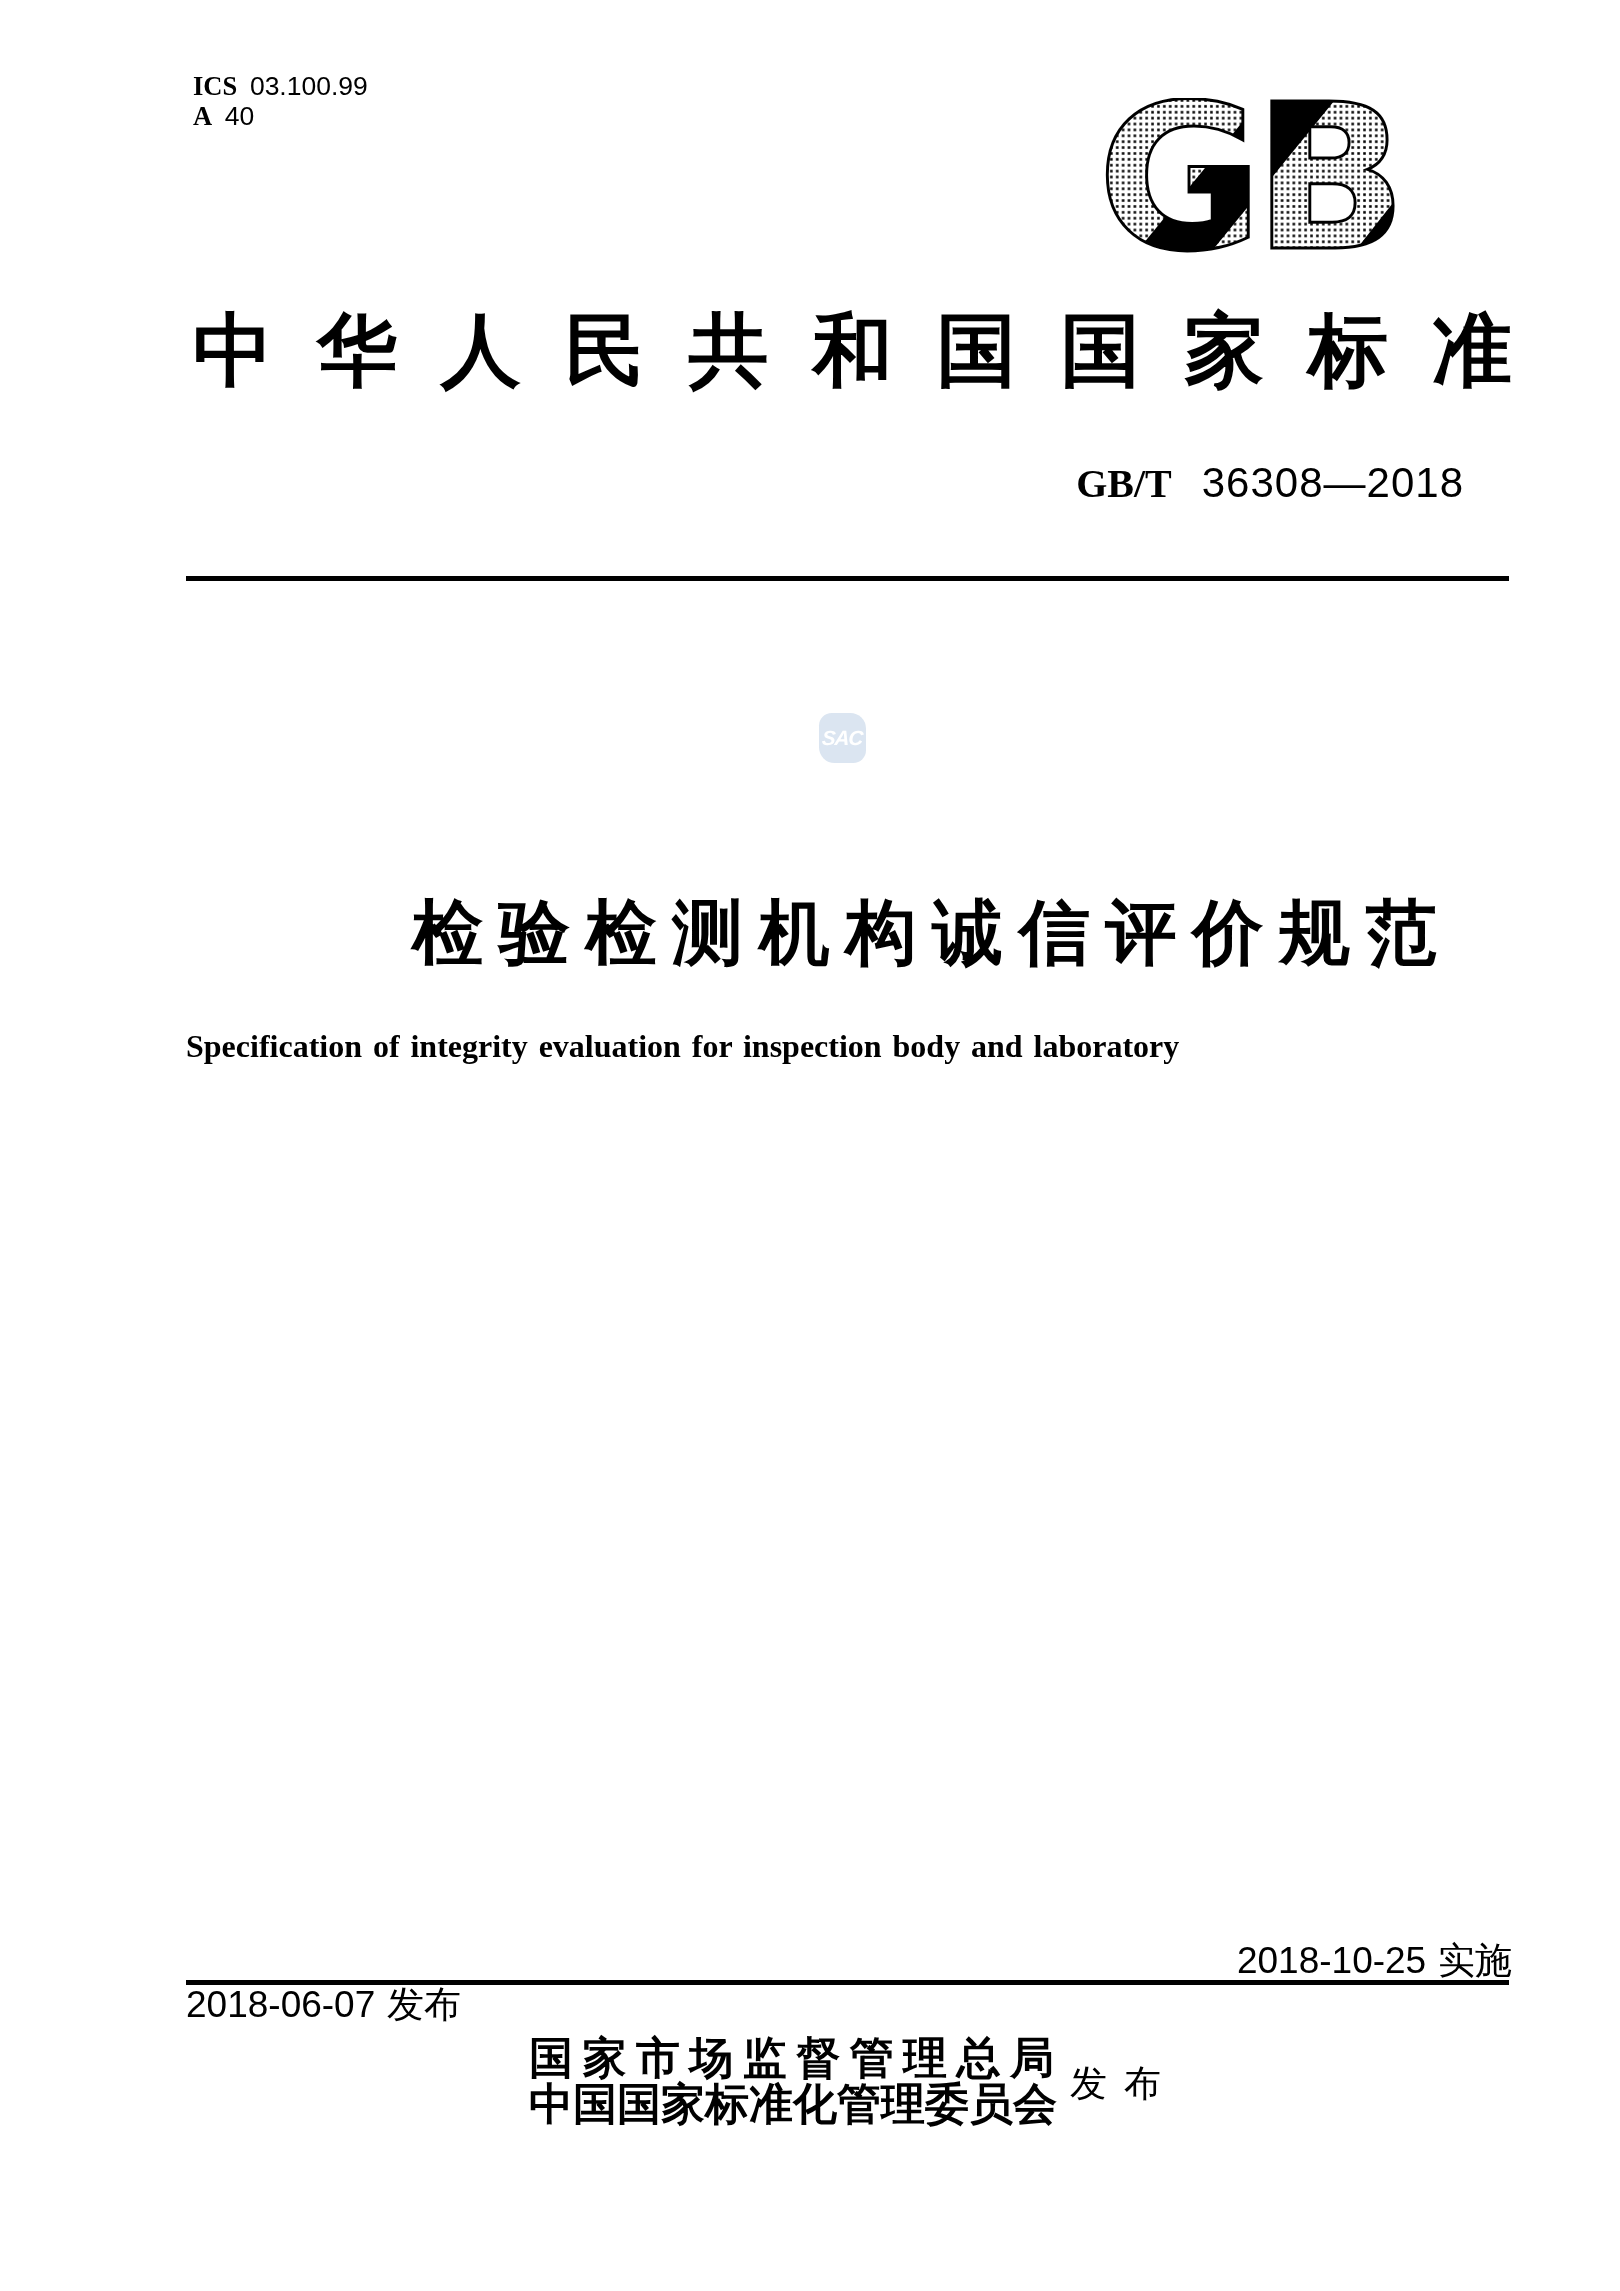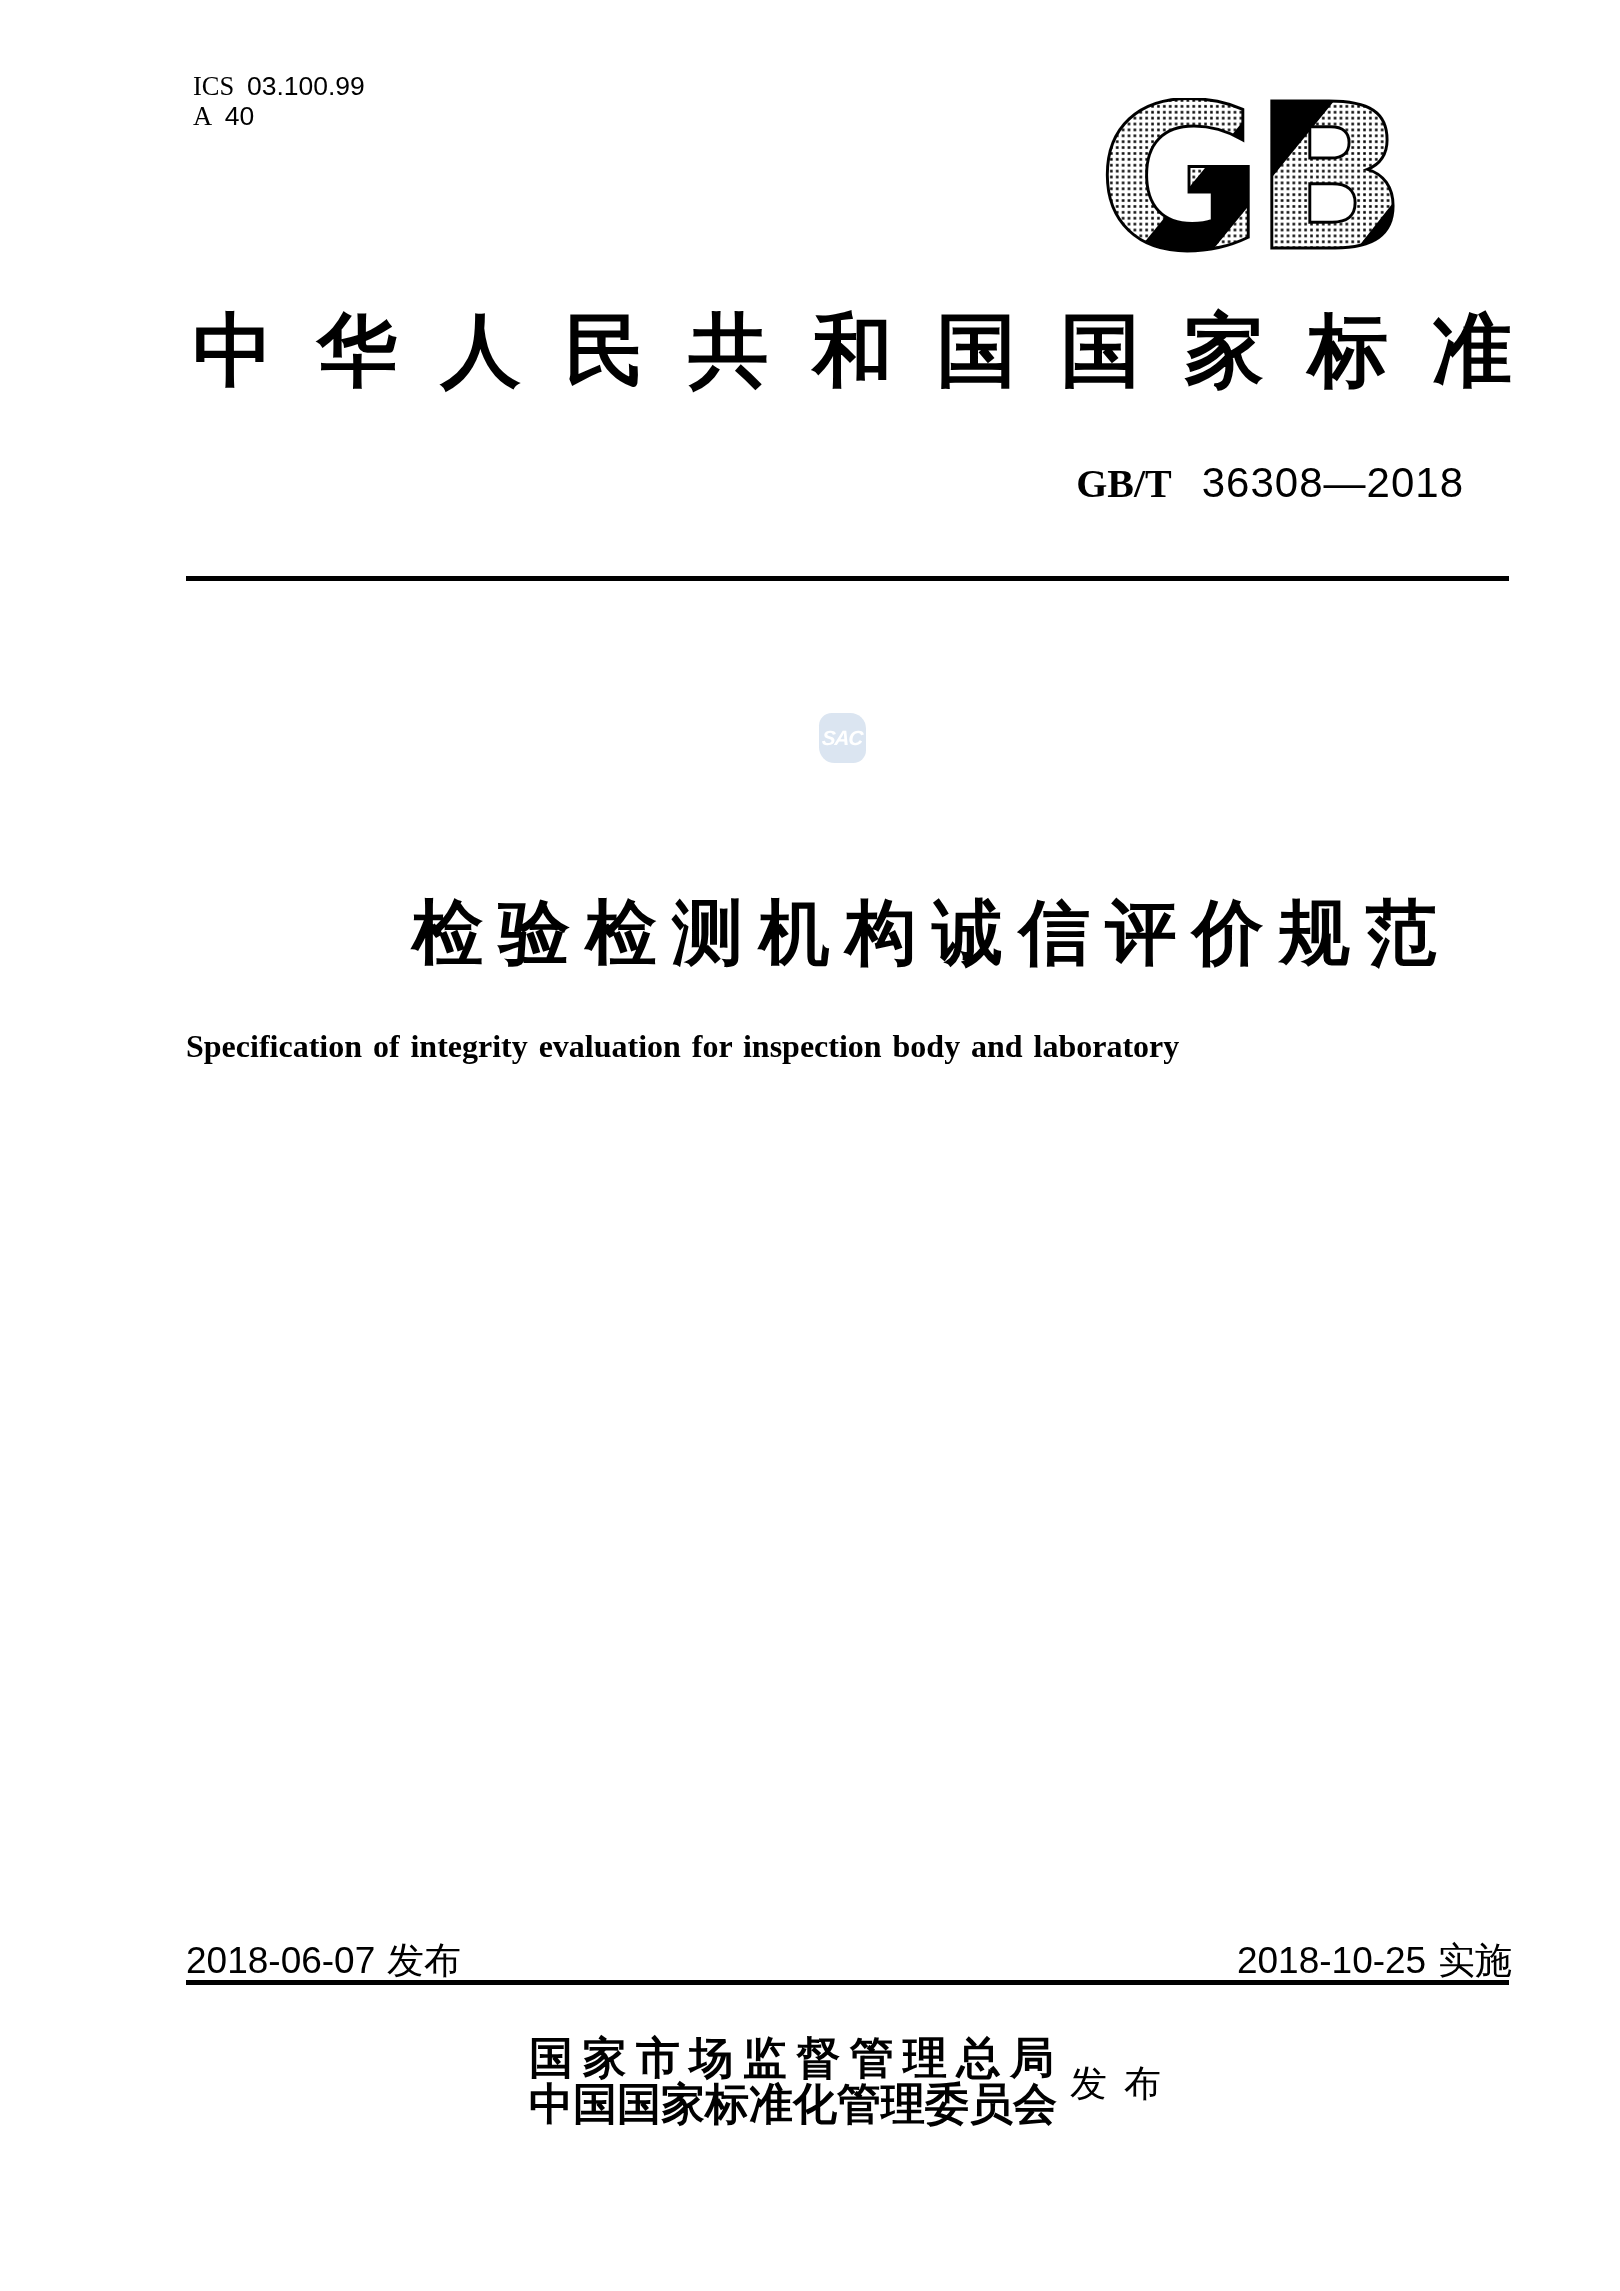--- a/index.html
+++ b/index.html
@@ -17,21 +17,21 @@
   .ics-block {
     position: absolute;
     left: 193px;
     top: 71px;
     font-size: 26.5px;
     line-height: 30px;
     white-space: nowrap;
   }
   .ics-label {
     font-family: "Liberation Serif", "DejaVu Serif", serif;
-    font-weight: normal;
+    font-weight: bold;
   }
   .ics-code {
     font-family: "Liberation Sans", "DejaVu Sans", sans-serif;
     margin-left: 12.7px;
   }
   
   .gb-logo {
     position: absolute;
     left: 1103px;
     top: 98px;
@@ -130,21 +130,21 @@
     white-space: nowrap;
   }
   
   .date-line {
     position: absolute;
     top: 1936px;
     font-family: "Liberation Sans", "DejaVu Sans", sans-serif;
     font-size: 37px;
     white-space: nowrap;
   }
-  .date-issue { left: 186px; }
+  .date-issue { left: 186px; margin-top: 44px; }
   .date-impl { right: 108px; }
   .date-label { margin-left: 11.8px; }
   
   .publishers {
     position: absolute;
     left: 529px;
     top: 2036px;
     width: 525px;
     font-family: "Liberation Serif", "DejaVu Serif", serif;
     font-weight: bold;

